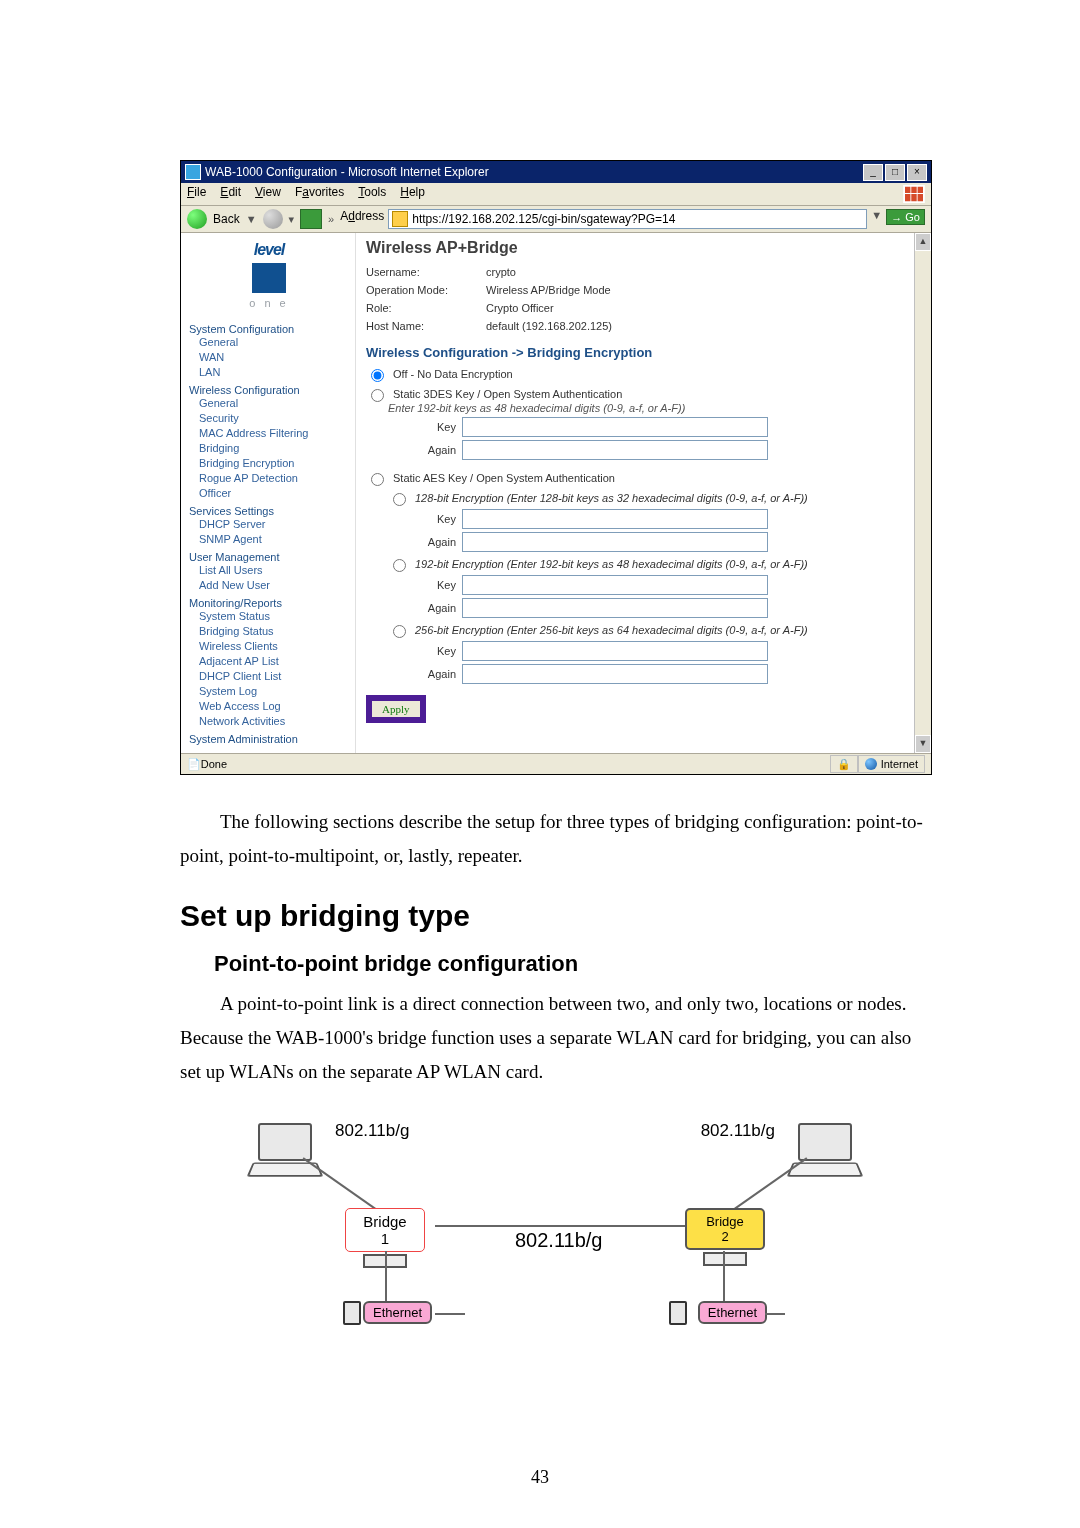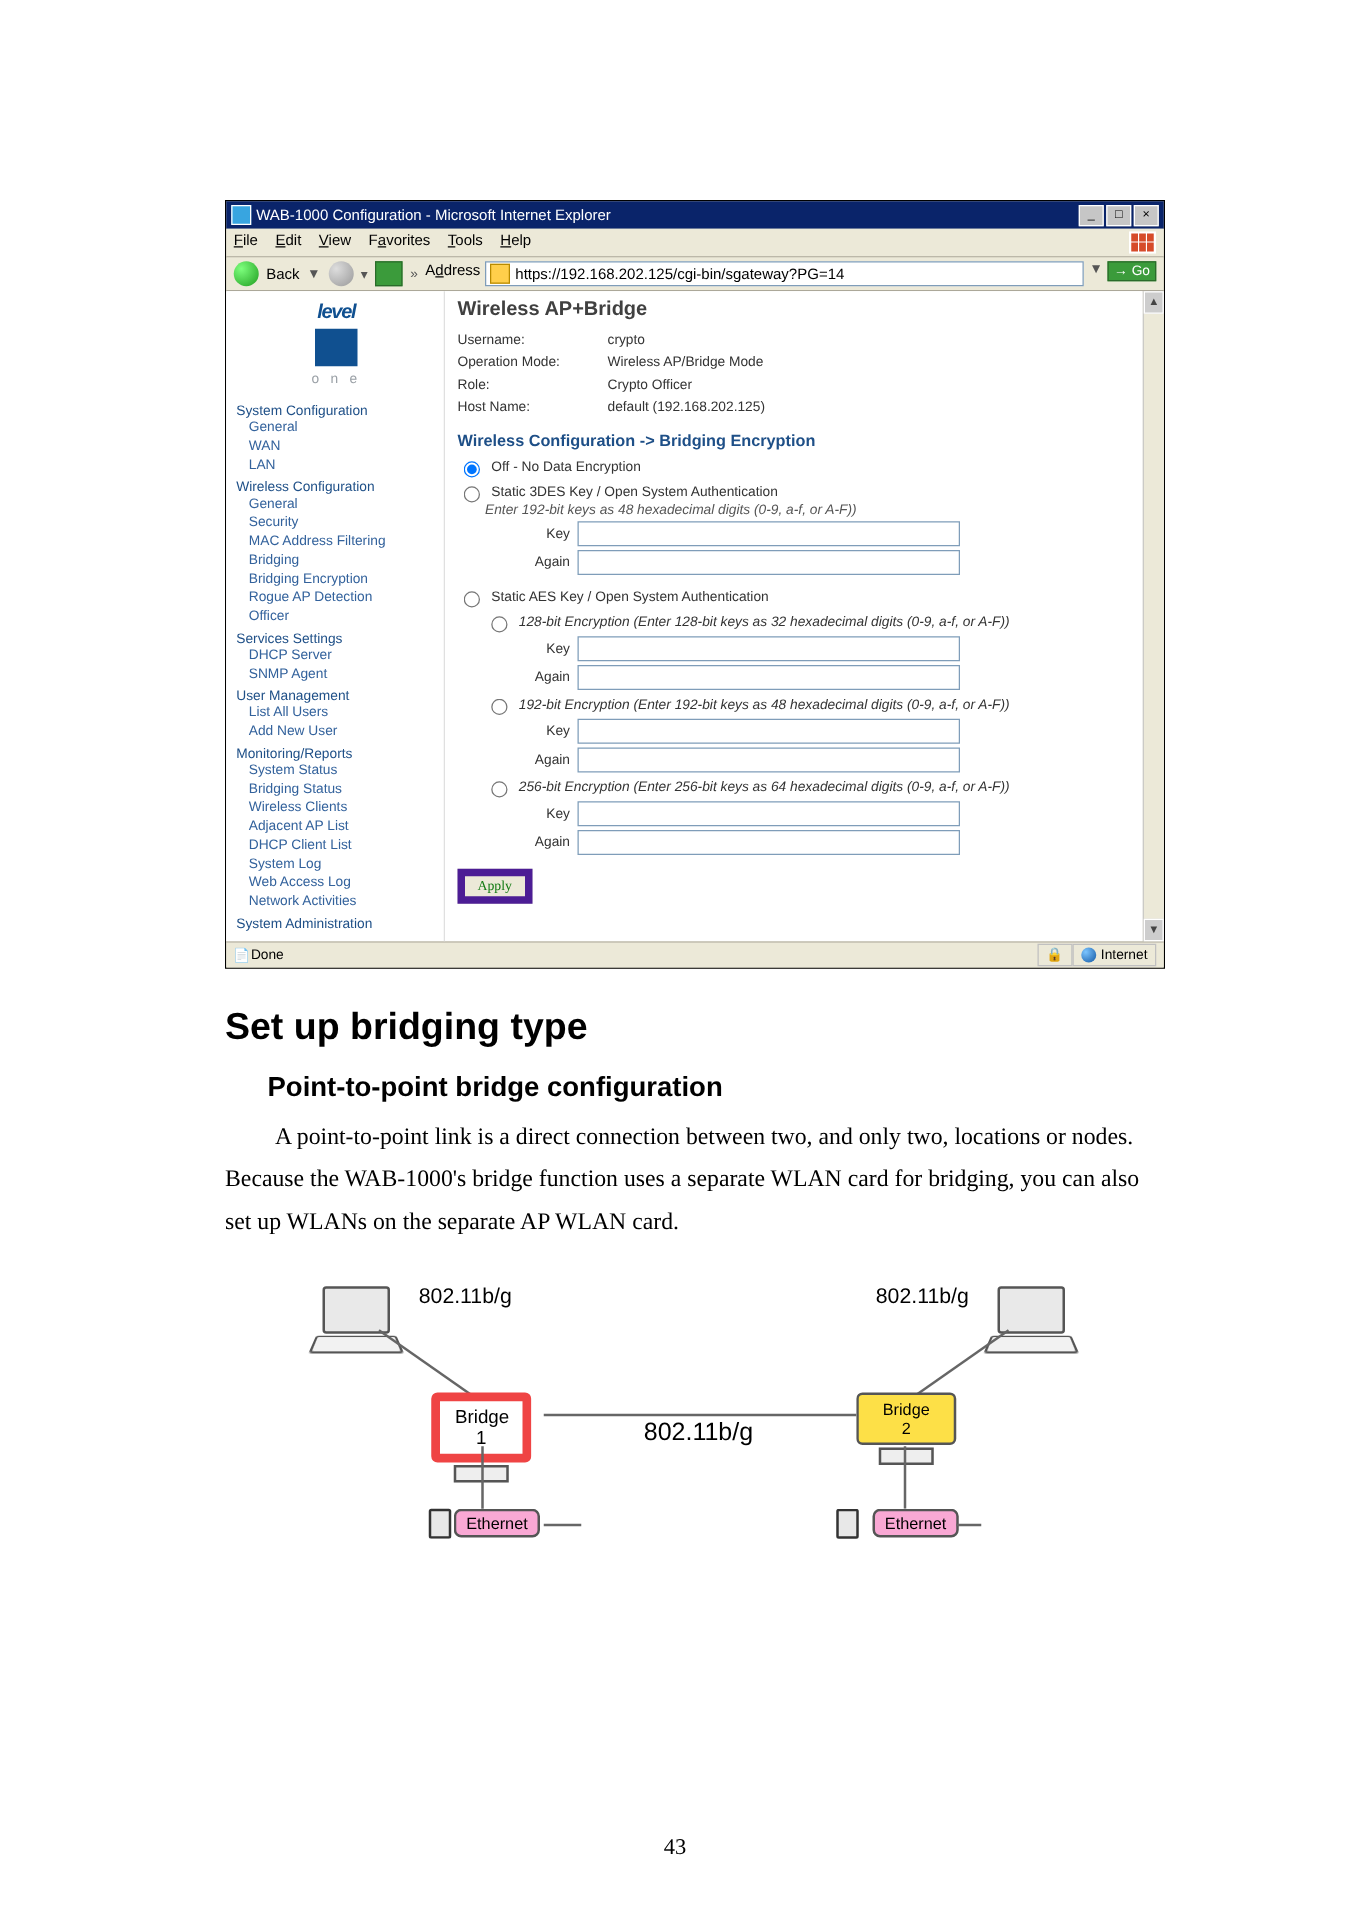--- a/index.html
+++ b/index.html
@@ -262,20 +262,21 @@
       <span class="seg">
           <span class="lock">🔒</span>
         </span>
       <span class="seg">
           <span class="globe"></span>
           <span>Internet</span>
         </span>
     </div>
   </div>
 
+  <p class="para">The following sections describe the setup for three types of bridging configuration: point-to-point, point-to-multipoint, or, lastly, repeater.</p>
 
   <h1 class="h1">Set up bridging type</h1>
   <h2 class="h2">Point-to-point bridge configuration</h2>
 
   <p class="para">A point-to-point link is a direct connection between two, and only two, locations or nodes. Because the WAB-1000's bridge function uses a separate WLAN card for bridging, you can also set up WLANs on the separate AP WLAN card.</p>
 
   <div class="diagram">
 
     <div class="node laptop" style="left:10px;top:10px">
       <div class="screen"></div>
@@ -286,21 +287,21 @@
     <div class="node laptop" style="right:10px;top:10px">
       <div class="screen"></div>
         <div class="kb"></div>
     </div>
     <span class="lbl" style="right:100px;top:8px">802.11b/g</span>
 
     <div class="line" style="left:60px;top:70px;width:90px;transform:rotate(35deg)"></div>
     <div class="line" style="right:60px;top:70px;width:90px;transform:rotate(-35deg)"></div>
 
     <div class="node router" style="left:110px;top:95px">
-      <div style="border:7px solid #ef4444;border-radius:5px;background:#fff;padding:4px 12px;font-size:15px">Bridge 1</div>
+      <div style="border:1px solid #ef4444;border-radius:5px;background:#fff;padding:4px 12px;font-size:15px">Bridge 1</div>
       <div class="boxsm"></div>
     </div>
 
     <div class="node router" style="right:110px;top:95px">
       <div style="border:2px solid #555;border-radius:5px;background:#fde047;padding:4px 16px;font-size:13px">Bridge 2</div>
       <div class="boxsm"></div>
     </div>
 
     <div class="line" style="left:200px;top:112px;width:250px"></div>
     <span class="lbl" style="left:280px;top:116px;font-size:20px">802.11b/g</span>

